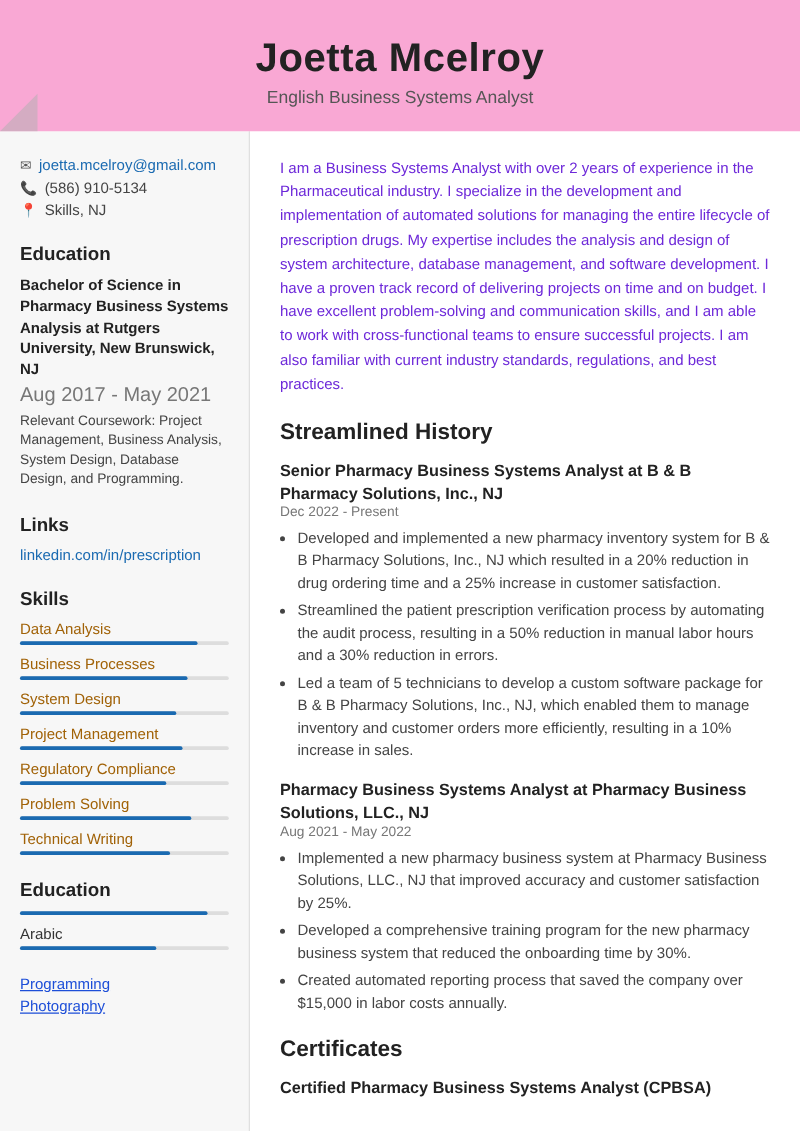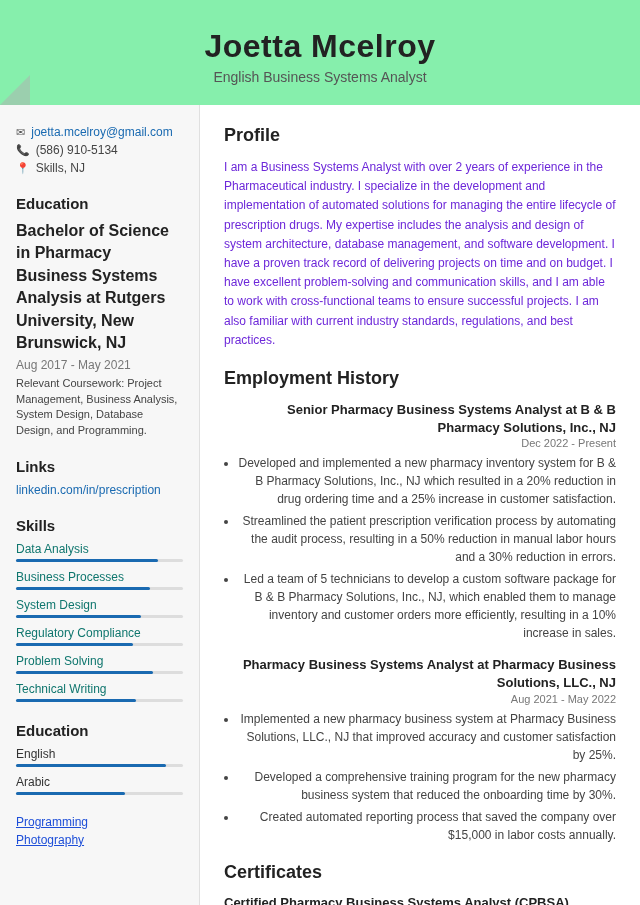--- a/index.html
+++ b/index.html
@@ -10,21 +10,21 @@
       justify-content: center;
       align-items: flex-start;
       min-height: 100vh;
     }
     .resume {
       width: 640px;
       background: white;
       box-shadow: 0 2px 10px rgba(0,0,0,0.15);
     }
     .header {
-      background: #86efac;
+      background: #f9a8d4;
       text-align: center;
       padding: 28px 20px 20px;
       position: relative;
     }
     .header-name {
       font-size: 32px;
       font-weight: bold;
       color: #222;
       letter-spacing: 0.5px;
     }
@@ -65,46 +65,46 @@
       margin-bottom: 4px;
     }
     .contact-item.plain {
       color: #444;
     }
     .contact-icon {
       font-size: 11px;
       color: #555;
     }
     .education-degree {
+      font-size: 12px;
+      font-weight: bold;
+      color: #222;
+      line-height: 1.4;
+      margin-bottom: 4px;
+    }
+    .education-date {
       font-size: 16px;
-      font-weight: bold;
-      color: #222;
-      line-height: 1.4;
-      margin-bottom: 4px;
-    }
-    .education-date {
-      font-size: 12px;
       color: #777;
       margin-bottom: 4px;
     }
     .education-coursework {
       font-size: 11px;
       color: #444;
       line-height: 1.4;
     }
     .link-item {
       font-size: 12px;
       color: #1a6ab1;
     }
     .skill-item {
       margin-bottom: 8px;
     }
     .skill-label {
       font-size: 12px;
-      color: #0f766e;
+      color: #a16207;
       margin-bottom: 3px;
     }
     .skill-bar-bg {
       height: 3px;
       background: #ddd;
       border-radius: 2px;
     }
     .skill-bar-fill {
       height: 3px;
       background: #1a6ab1;
@@ -145,21 +145,20 @@
       margin-bottom: 8px;
       padding-bottom: 4px;
     }
     .profile-text {
       font-size: 12px;
       color: #6d28d9;
       line-height: 1.6;
     }
     .job {
       margin-bottom: 14px;
-      text-align: right;
     }
     .job-title {
       font-size: 13px;
       font-weight: bold;
       color: #222;
       line-height: 1.4;
     }
     .job-date {
       font-size: 11px;
       color: #777;
@@ -252,20 +251,26 @@
               <div class="skill-bar-fill" style="width:80%"></div>
             </div>
         </div>
         <div class="skill-item">
           <div class="skill-label">System Design</div>
           <div class="skill-bar-bg">
               <div class="skill-bar-fill" style="width:75%"></div>
             </div>
         </div>
         <div class="skill-item">
+          <div class="skill-label">Project Management</div>
+          <div class="skill-bar-bg">
+              <div class="skill-bar-fill" style="width:78%"></div>
+            </div>
+        </div>
+        <div class="skill-item">
           <div class="skill-label">Regulatory Compliance</div>
           <div class="skill-bar-bg">
               <div class="skill-bar-fill" style="width:70%"></div>
             </div>
         </div>
         <div class="skill-item">
           <div class="skill-label">Problem Solving</div>
           <div class="skill-bar-bg">
               <div class="skill-bar-fill" style="width:82%"></div>
             </div>
@@ -274,21 +279,20 @@
           <div class="skill-label">Technical Writing</div>
           <div class="skill-bar-bg">
               <div class="skill-bar-fill" style="width:72%"></div>
             </div>
         </div>
       </div>
 
       <div class="sidebar-section">
         <div class="sidebar-section-title">Education</div>
         <div class="lang-item">
-          <div class="lang-label">English</div>
           <div class="lang-bar-bg">
               <div class="lang-bar-fill" style="width:90%"></div>
             </div>
         </div>
         <div class="lang-item">
           <div class="lang-label">Arabic</div>
           <div class="lang-bar-bg">
               <div class="lang-bar-fill" style="width:65%"></div>
             </div>
         </div>
@@ -297,26 +301,25 @@
       <div class="sidebar-section">
         <div class="hobby-item">Programming</div>
         <div class="hobby-item">Photography</div>
       </div>
 
     </div>
 
     <div class="main">
 
       <div class="section">
-        <div class="section-title">Profile</div>
         <div class="profile-text">I am a Business Systems Analyst with over 2 years of experience in the Pharmaceutical industry. I specialize in the development and implementation of automated solutions for managing the entire lifecycle of prescription drugs. My expertise includes the analysis and design of system architecture, database management, and software development. I have a proven track record of delivering projects on time and on budget. I have excellent problem-solving and communication skills, and I am able to work with cross-functional teams to ensure successful projects. I am also familiar with current industry standards, regulations, and best practices.</div>
       </div>
 
       <div class="section">
-        <div class="section-title">Employment History</div>
+        <div class="section-title">Streamlined History</div>
 
         <div class="job">
           <div class="job-title">Senior Pharmacy Business Systems Analyst at B &amp; B Pharmacy Solutions, Inc., NJ</div>
           <div class="job-date">Dec 2022 - Present</div>
           <ul class="job-bullets">
             <li>Developed and implemented a new pharmacy inventory system for B &amp; B Pharmacy Solutions, Inc., NJ which resulted in a 20% reduction in drug ordering time and a 25% increase in customer satisfaction.</li>
             <li>Streamlined the patient prescription verification process by automating the audit process, resulting in a 50% reduction in manual labor hours and a 30% reduction in errors.</li>
             <li>Led a team of 5 technicians to develop a custom software package for B &amp; B Pharmacy Solutions, Inc., NJ, which enabled them to manage inventory and customer orders more efficiently, resulting in a 10% increase in sales.</li>
           </ul>
         </div>

